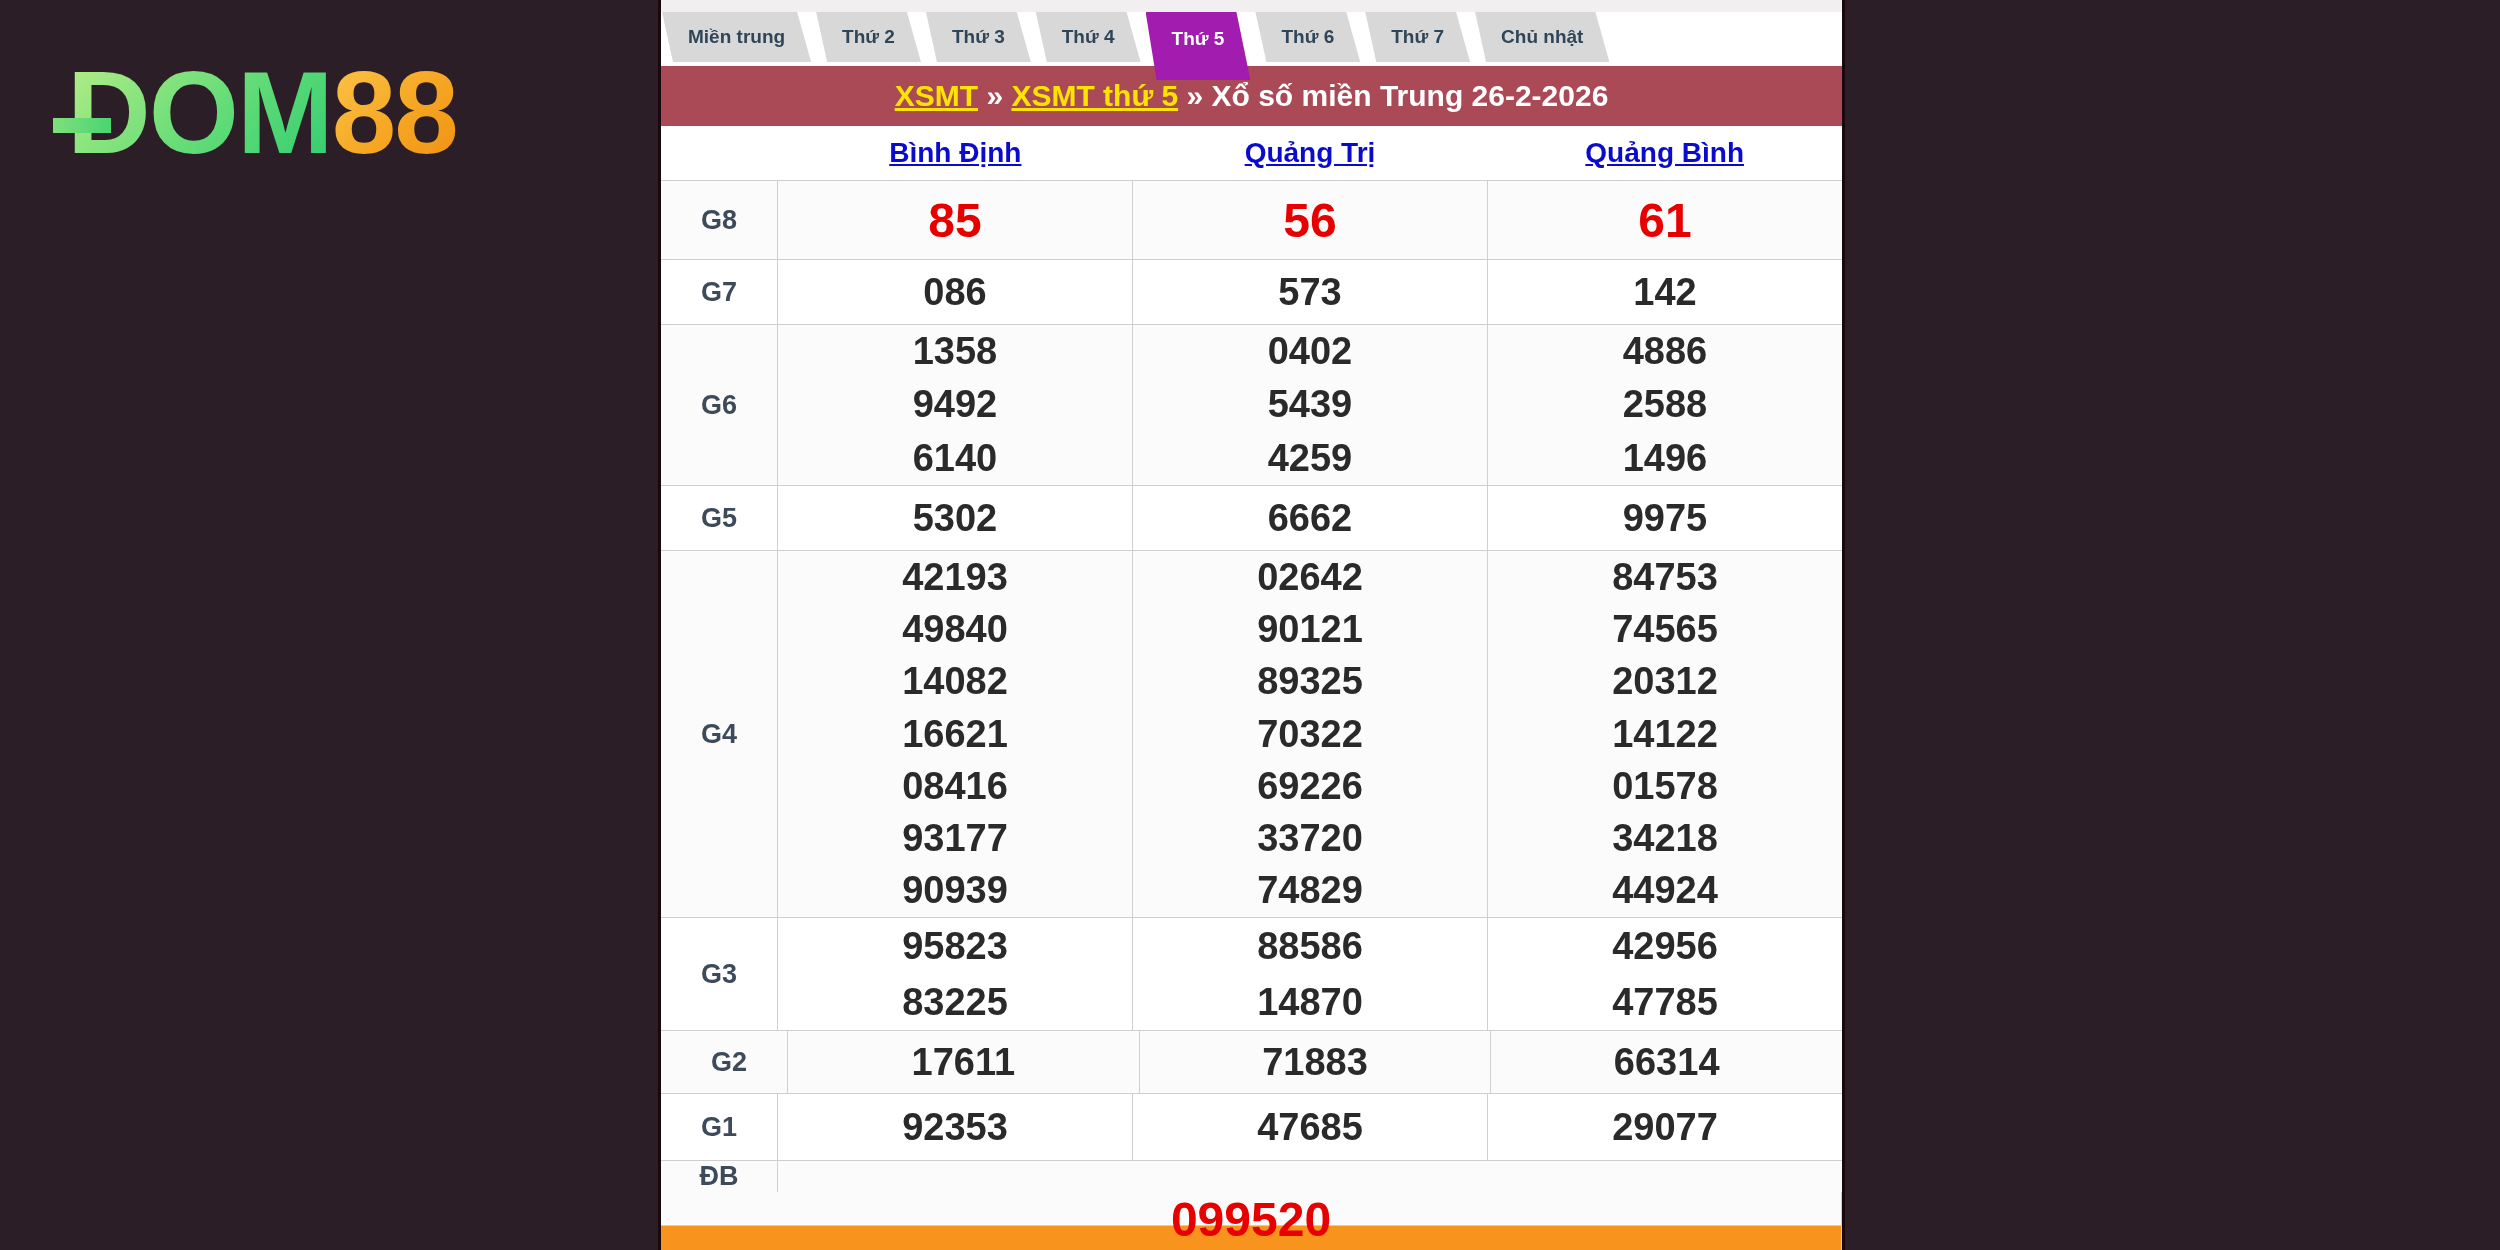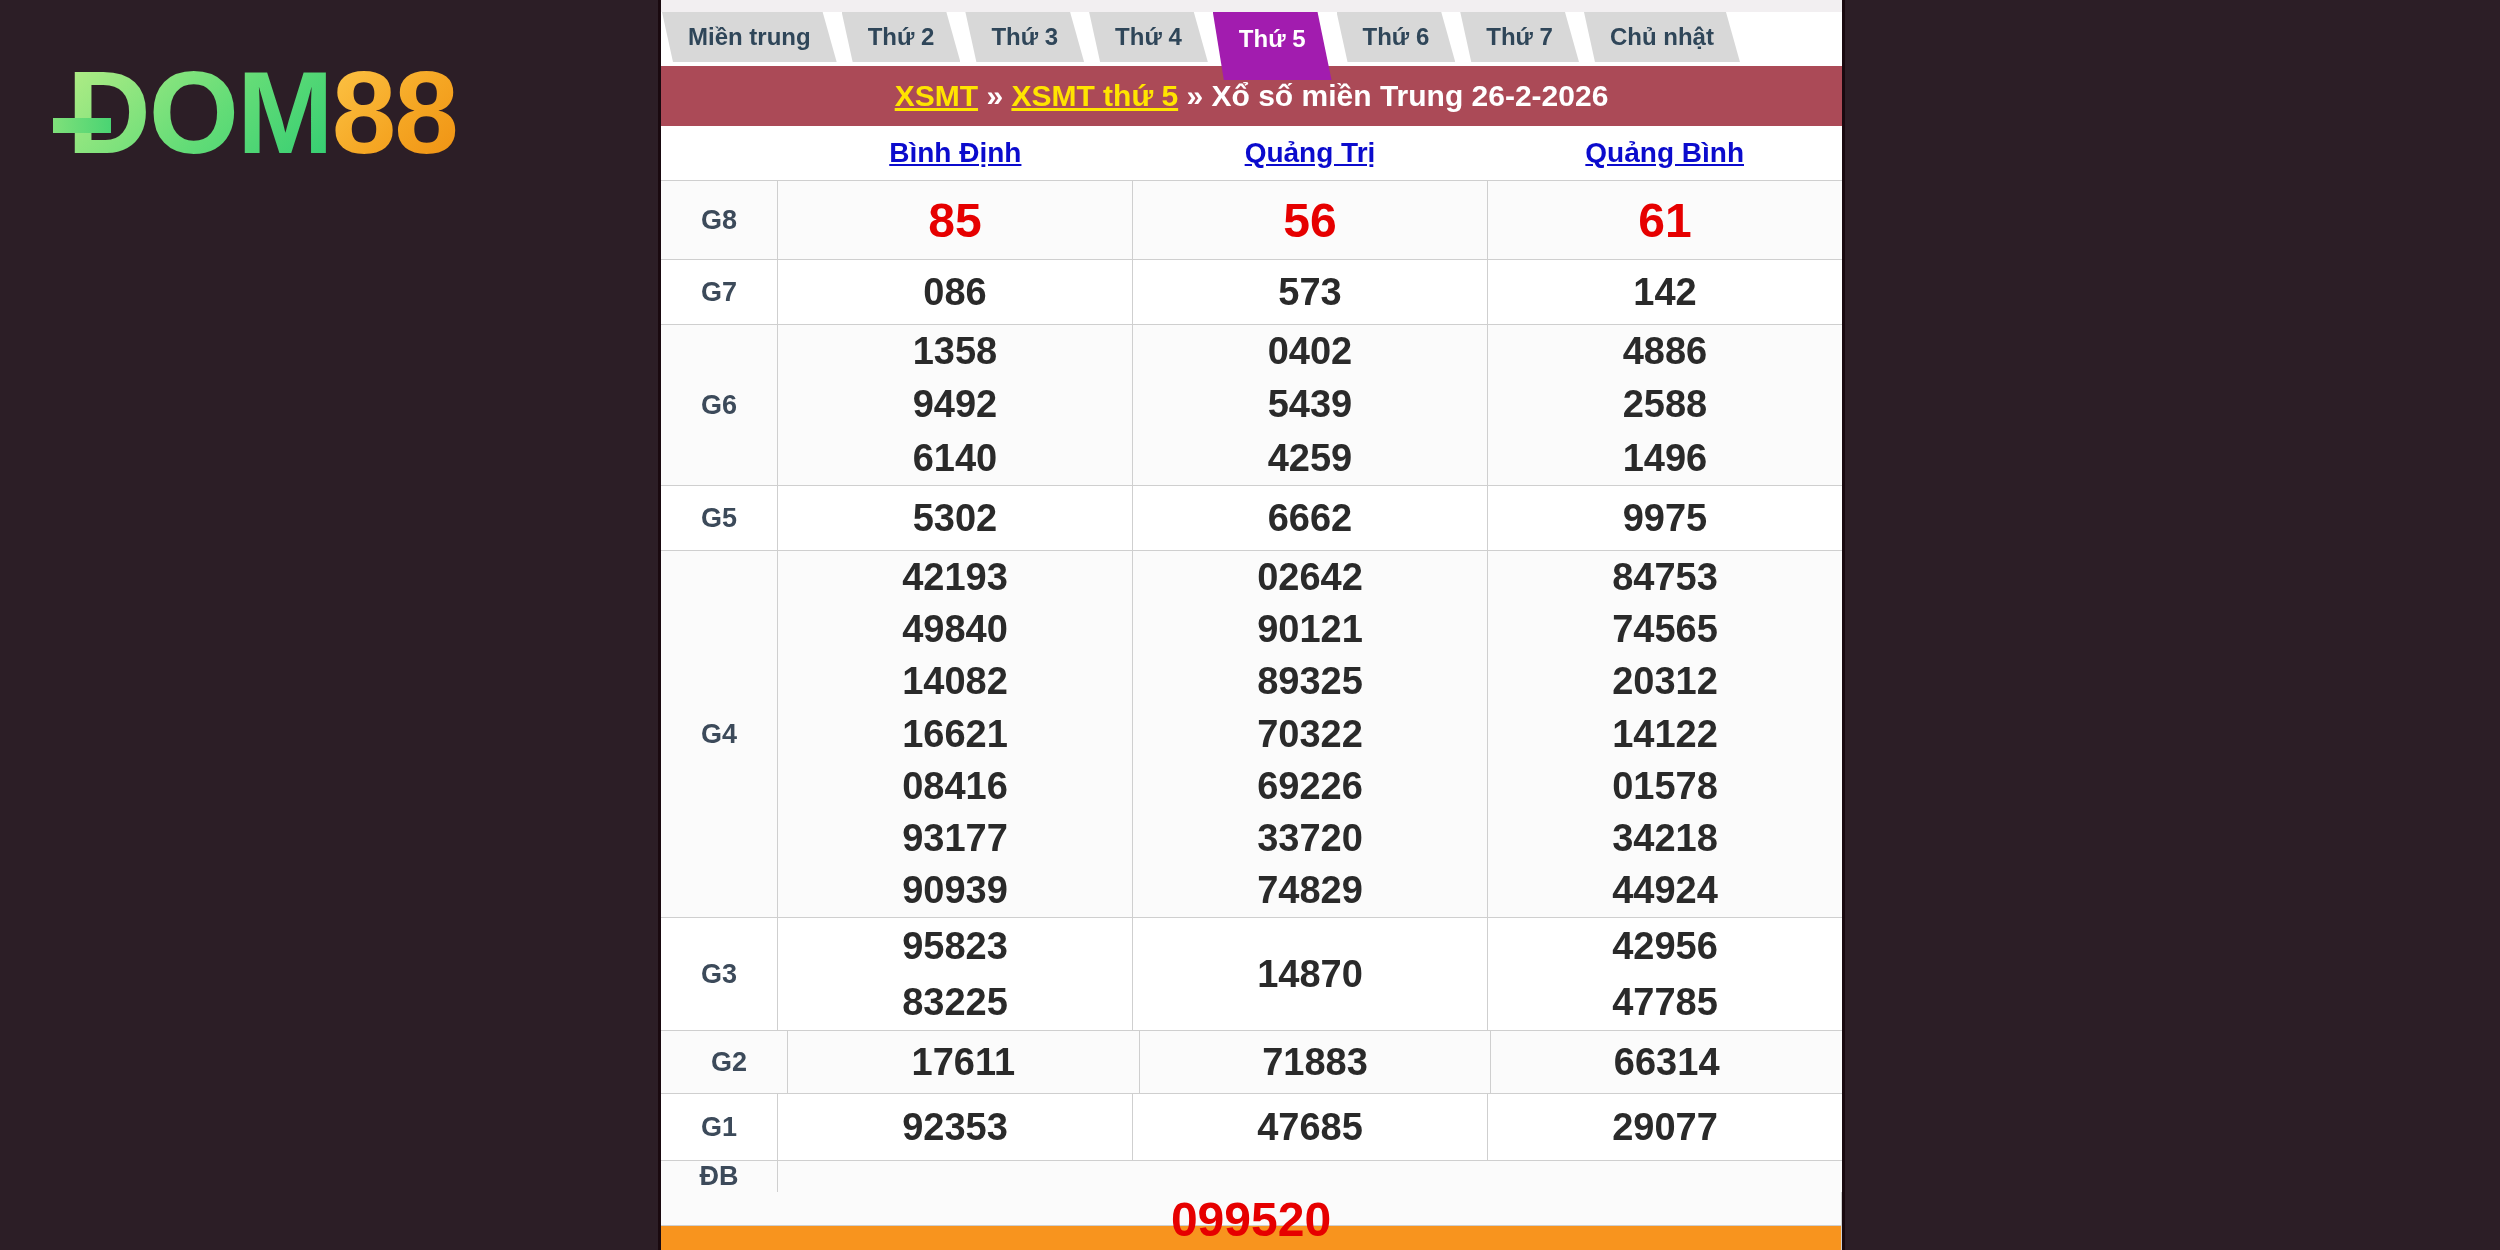--- a/index.html
+++ b/index.html
@@ -36,21 +36,21 @@
     box-sizing:border-box;
   }
   .top-strip{height:12px;background:#f2eff1;}
   
   .tab-row{
     height:50px;background:#ffffff;display:flex;align-items:flex-start;
     position:relative;z-index:2;padding-left:1px;
   }
   .tab{
     height:50px;background:#d8d8d8;color:#2f4659;
-    font-size:24px;font-weight:700;
+    font-size:19px;font-weight:700;
     display:flex;align-items:center;justify-content:center;
     padding:0 26px;margin-right:5px;cursor:pointer;
     clip-path:polygon(0 0,calc(100% - 14px) 0,100% 100%,11px 100%);
     box-sizing:border-box;
   }
   .tab.active{
     background:#a21caf;color:#ffffff;height:68px;
     padding-bottom:14px;
   }
   .tab-gap{height:4px;background:#ffffff;}
@@ -230,20 +230,21 @@
           <div class="num-line">44924</div>
         </div>
       </div>
       <div class="prize-row">
         <div class="prize-label">G3</div>
         <div class="prize-col">
           <div class="num-line">95823</div>
           <div class="num-line">83225</div>
         </div>
         <div class="prize-col">
+          <div class="num-line">88586</div>
           <div class="num-line">14870</div>
         </div>
         <div class="prize-col">
           <div class="num-line">42956</div>
           <div class="num-line">47785</div>
         </div>
       </div>
       <div class="prize-row">
         <div class="prize-label">G2</div>
         <div class="prize-col">

